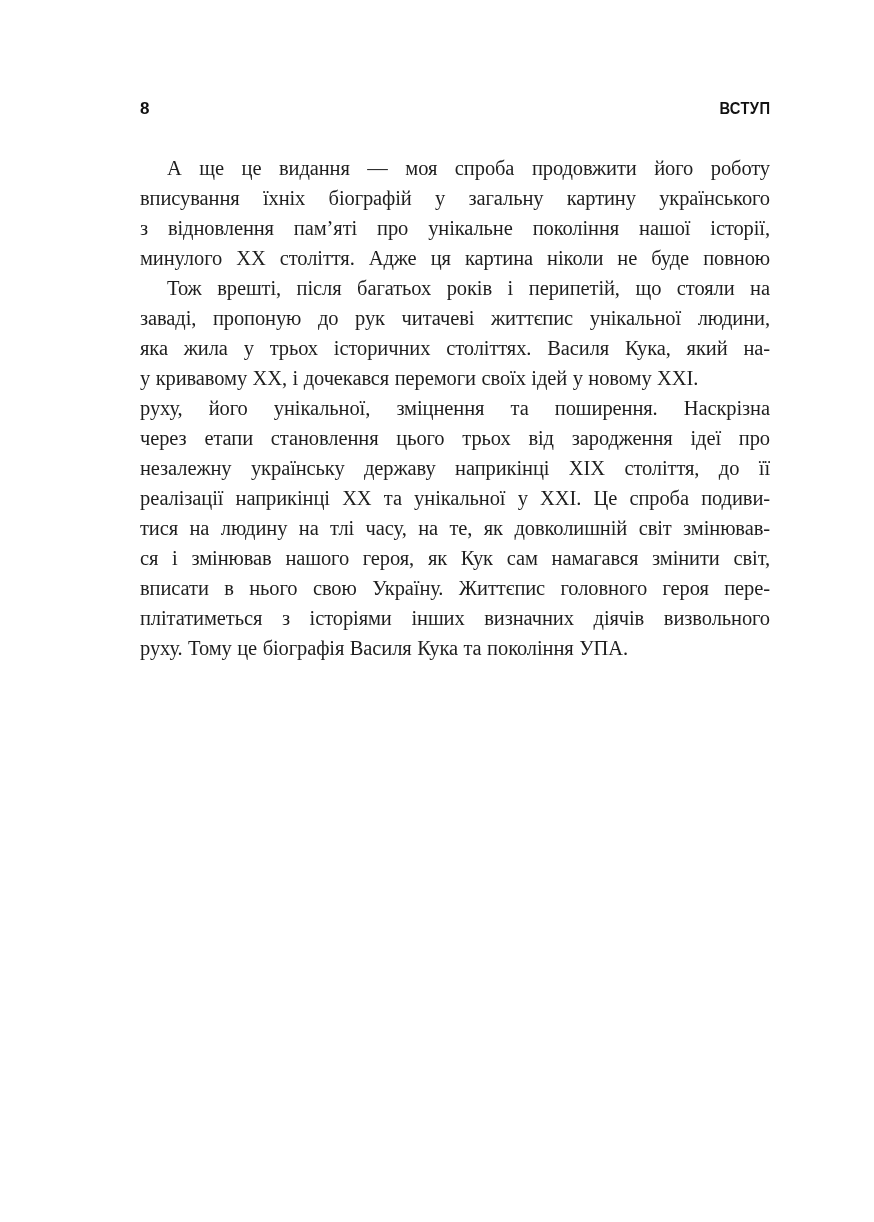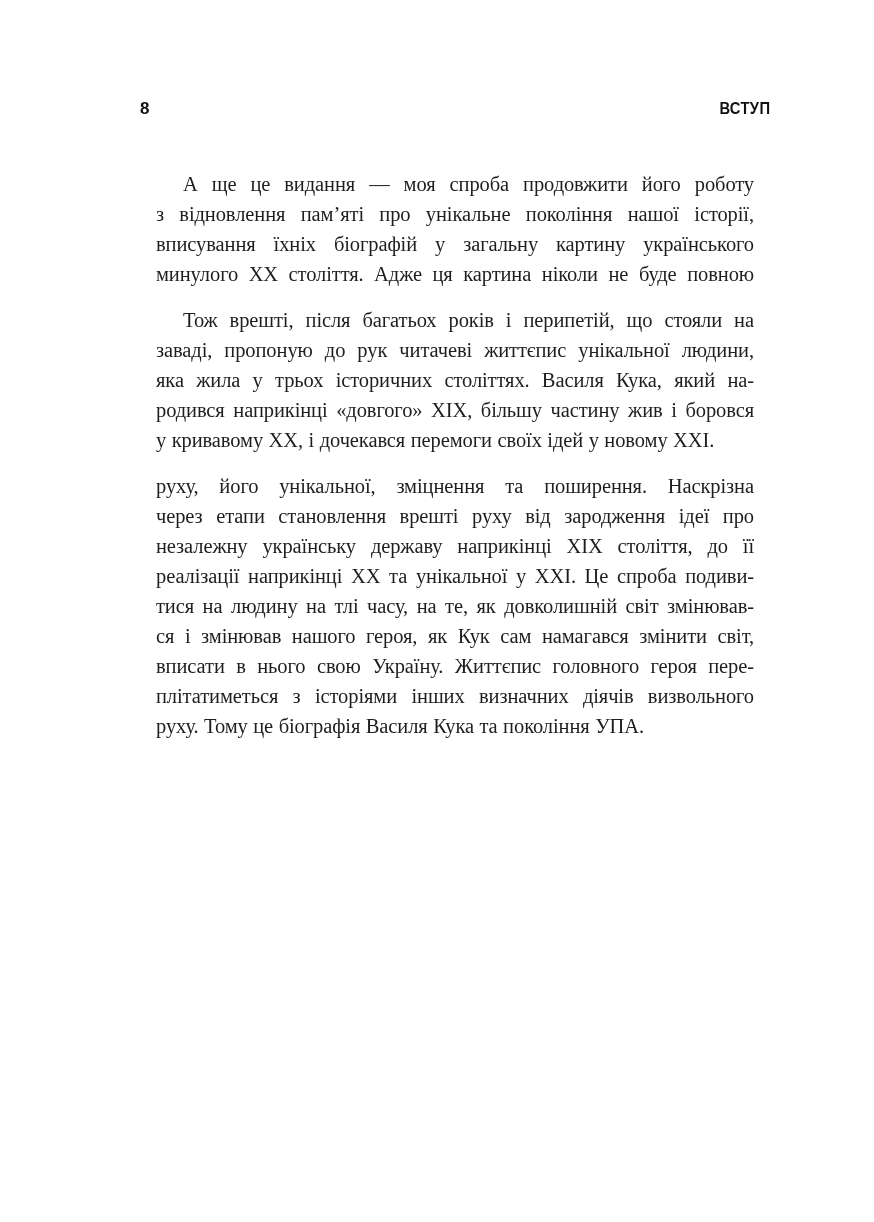--- a/index.html
+++ b/index.html
@@ -38,21 +38,21 @@
     transform: scaleX(0.92);
     transform-origin: right center;
   }
   .page-body {
     position: absolute;
     left: 140px;
     top: 153px;
     width: 630px;
   }
   .paragraph {
-    margin: 16px;
+    margin: 0;
     padding: 0;
     font-family: Liberation Serif, serif;
   }
   .text-line {
     font-size: 20.5px;
     line-height: 30px;
     height: 30px;
     overflow: hidden;
     text-align: justify;
     text-align-last: justify;
@@ -70,34 +70,33 @@
 <body>
 
 <header class="page-header">
   <span class="page-number">8</span>
   <span class="running-title">ВСТУП</span>
 </header>
 
 <main class="page-body">
     <div class="paragraph">
       <div class="text-line first-line">А ще це видання — моя спроба продовжити його роботу</div>
+      <div class="text-line">вписування їхніх біографій у загальну картину українського</div>
       <div class="text-line">з відновлення пам’яті про унікальне покоління нашої історії,</div>
-      <div class="text-line">вписування їхніх біографій у загальну картину українського</div>
       <div class="text-line">минулого XX століття. Адже ця картина ніколи не буде повною</div>
     </div>
     <div class="paragraph">
       <div class="text-line first-line">Тож врешті, після багатьох років і перипетій, що стояли на</div>
       <div class="text-line">заваді, пропоную до рук читачеві життєпис унікальної людини,</div>
       <div class="text-line">яка жила у трьох історичних століттях. Василя Кука, який на-</div>
-      <div class="text-line">родився наприкінці «довгого» XIX, більшу частину жив і боровся</div>
       <div class="text-line last-line">у кривавому XX, і дочекався перемоги своїх ідей у новому XXI.</div>
     </div>
     <div class="paragraph">
       <div class="text-line">руху, його унікальної, зміцнення та поширення. Наскрізна</div>
-      <div class="text-line">через етапи становлення врешті руху від зародження ідеї про</div>
+      <div class="text-line">через етапи становлення цього трьох від зародження ідеї про</div>
       <div class="text-line">незалежну українську державу наприкінці XIX століття, до її</div>
       <div class="text-line">реалізації наприкінці XX та унікальної у XXI. Це спроба подиви-</div>
       <div class="text-line">тися на людину на тлі часу, на те, як довколишній світ змінював-</div>
       <div class="text-line">ся і змінював нашого героя, як Кук сам намагався змінити світ,</div>
       <div class="text-line">вписати в нього свою Україну. Життєпис головного героя пере-</div>
       <div class="text-line">плітатиметься з історіями інших визначних діячів визвольного</div>
       <div class="text-line last-line">руху. Тому це біографія Василя Кука та покоління УПА.</div>
     </div>
   </main>
 

